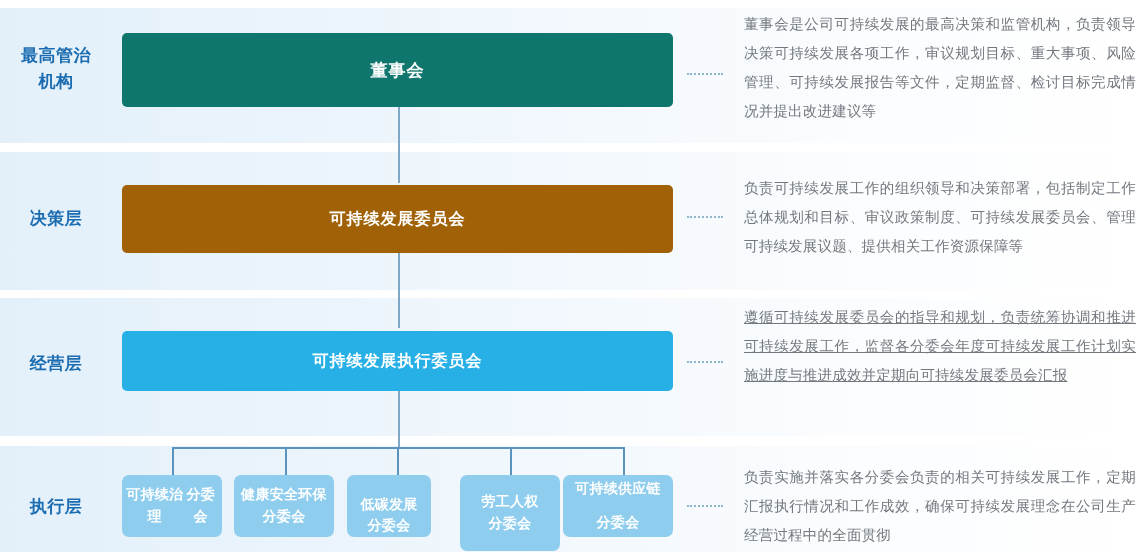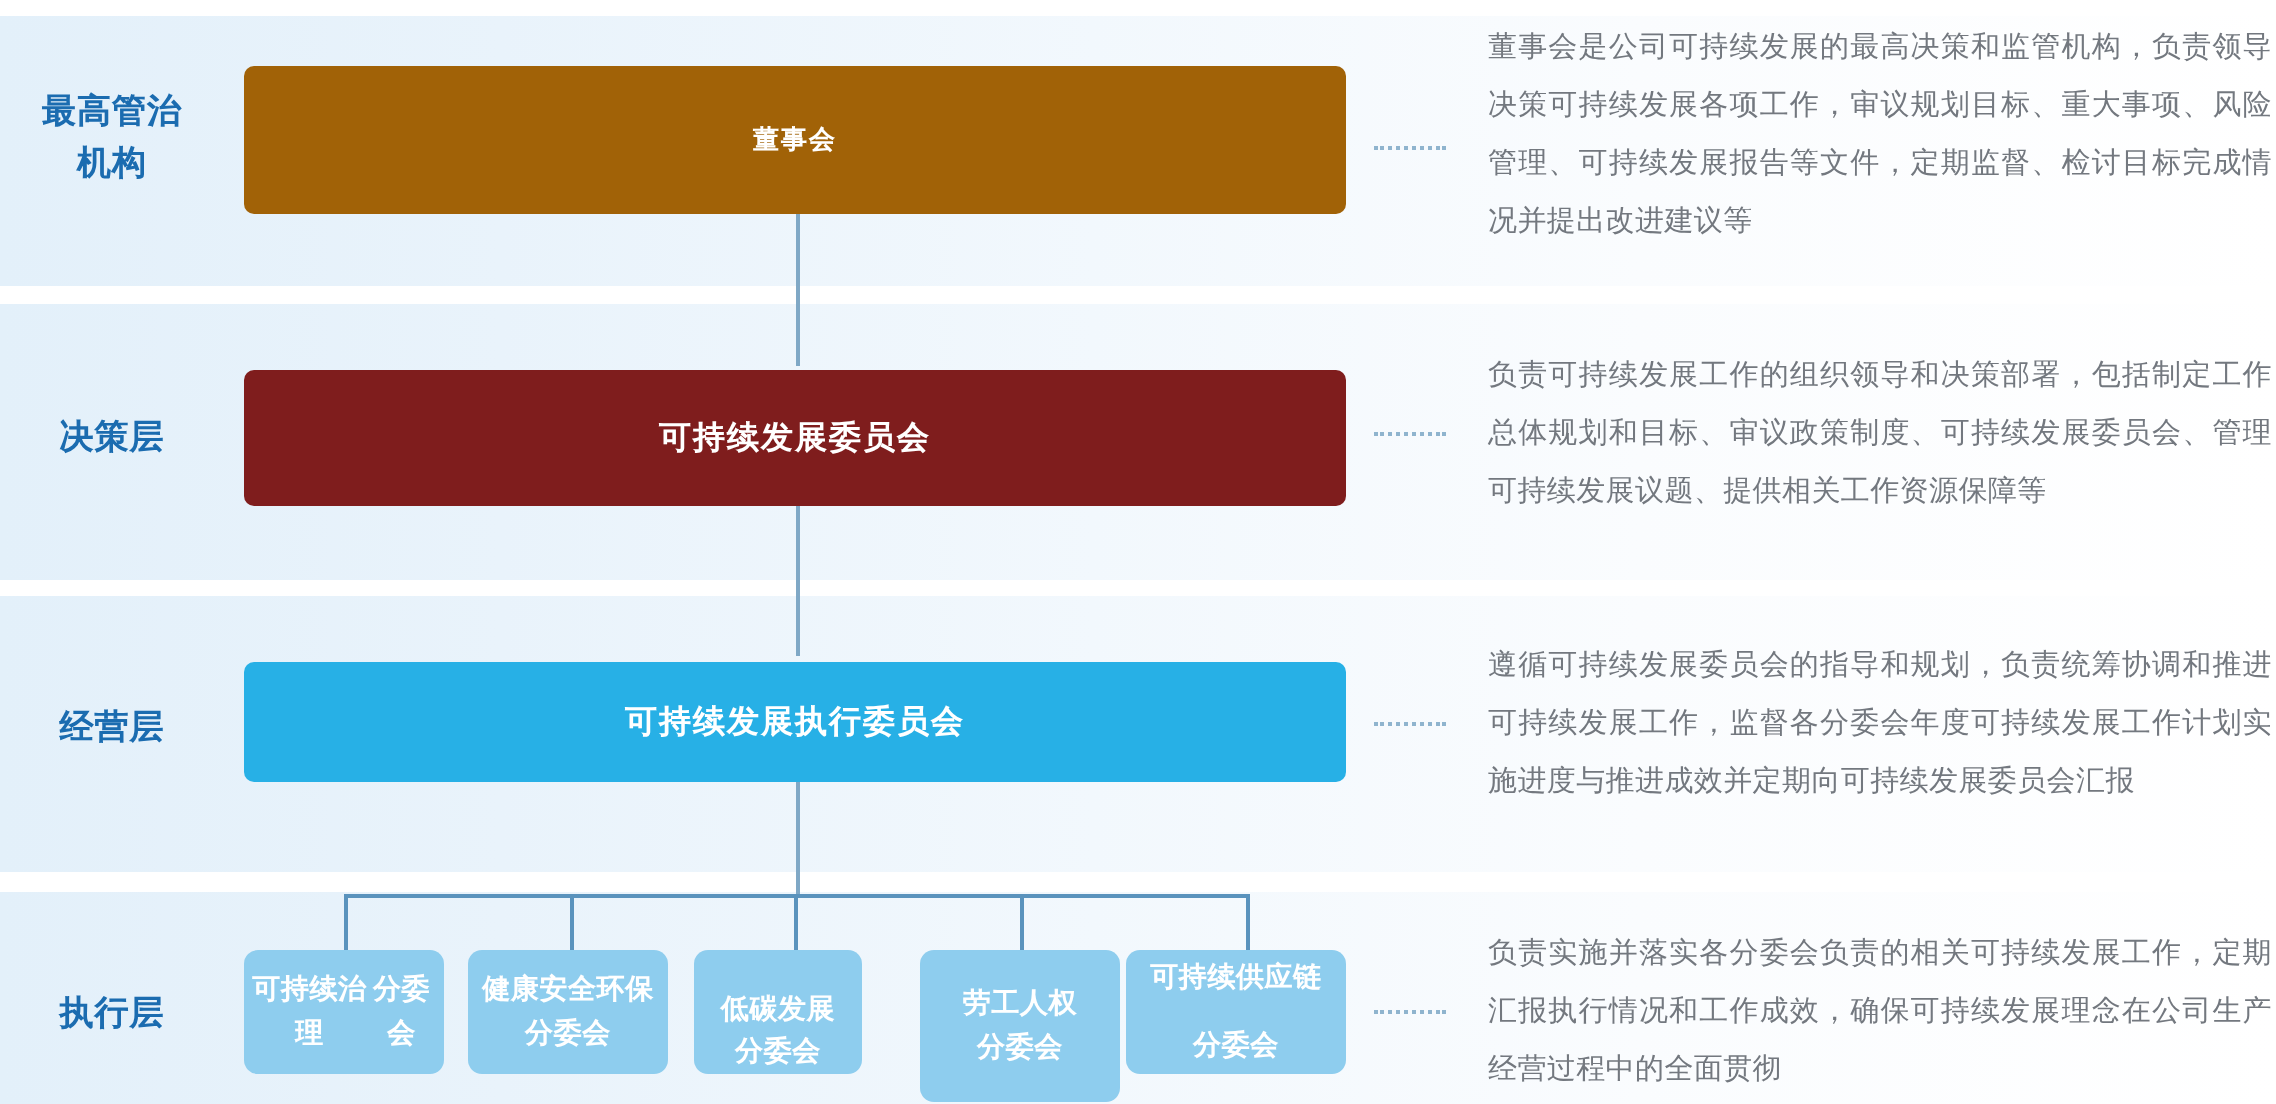--- a/index.html
+++ b/index.html
@@ -71,27 +71,27 @@
     display: flex;
     align-items: center;
     justify-content: center;
     color: #ffffff;
     font-weight: bold;
     border-radius: 5px;
     text-align: center;
     box-sizing: border-box;
   }
   .node-lvl1 {
-    background: #a16207;
-    font-size: 13px;
+    background: #0f766e;
+    font-size: 17px;
     letter-spacing: 1px;
     text-align: right;
   }
   .node-lvl2 {
-    background: #7f1d1d;
+    background: #a16207;
     font-size: 16px;
     letter-spacing: 1px;
   }
   .node-lvl3 {
     background: #27b0e6;
     font-size: 16px;
     letter-spacing: 1px;
   }
   .node-sub {
     background: #8ecdee;
@@ -168,16 +168,16 @@
     <span>劳工人权</span>
     <span>分委会</span>
   </div>
   <div class="node node-sub" style="left:563px; top:475px; width:110px; height:62px; flex-direction:column;gap:12px;">
     <span>可持续供应链</span>
     <span>分委会</span>
   </div>
 
   <div class="desc" style="left:744px; top:10px; width:392px;">董事会是公司可持续发展的最高决策和监管机构，负责领导决策可持续发展各项工作，审议规划目标、重大事项、风险管理、可持续发展报告等文件，定期监督、检讨目标完成情况并提出改进建议等</div>
   <div class="desc" style="left:744px; top:174px; width:392px;">负责可持续发展工作的组织领导和决策部署，包括制定工作总体规划和目标、审议政策制度、可持续发展委员会、管理可持续发展议题、提供相关工作资源保障等</div>
-  <div class="desc" style="left:744px; top:319px; width:392px;">遵循可持续发展委员会的指导和规划，负责统筹协调和推进可持续发展工作，监督各分委会年度可持续发展工作计划实施进度与推进成效并定期向可持续发展委员会汇报</div>
+  <div class="desc" style="left:744px; top:303px; width:392px;text-decoration:underline;">遵循可持续发展委员会的指导和规划，负责统筹协调和推进可持续发展工作，监督各分委会年度可持续发展工作计划实施进度与推进成效并定期向可持续发展委员会汇报</div>
   <div class="desc" style="left:744px; top:463px; width:392px;">负责实施并落实各分委会负责的相关可持续发展工作，定期汇报执行情况和工作成效，确保可持续发展理念在公司生产经营过程中的全面贯彻</div>
 
 </div>
 
 </body></html>

